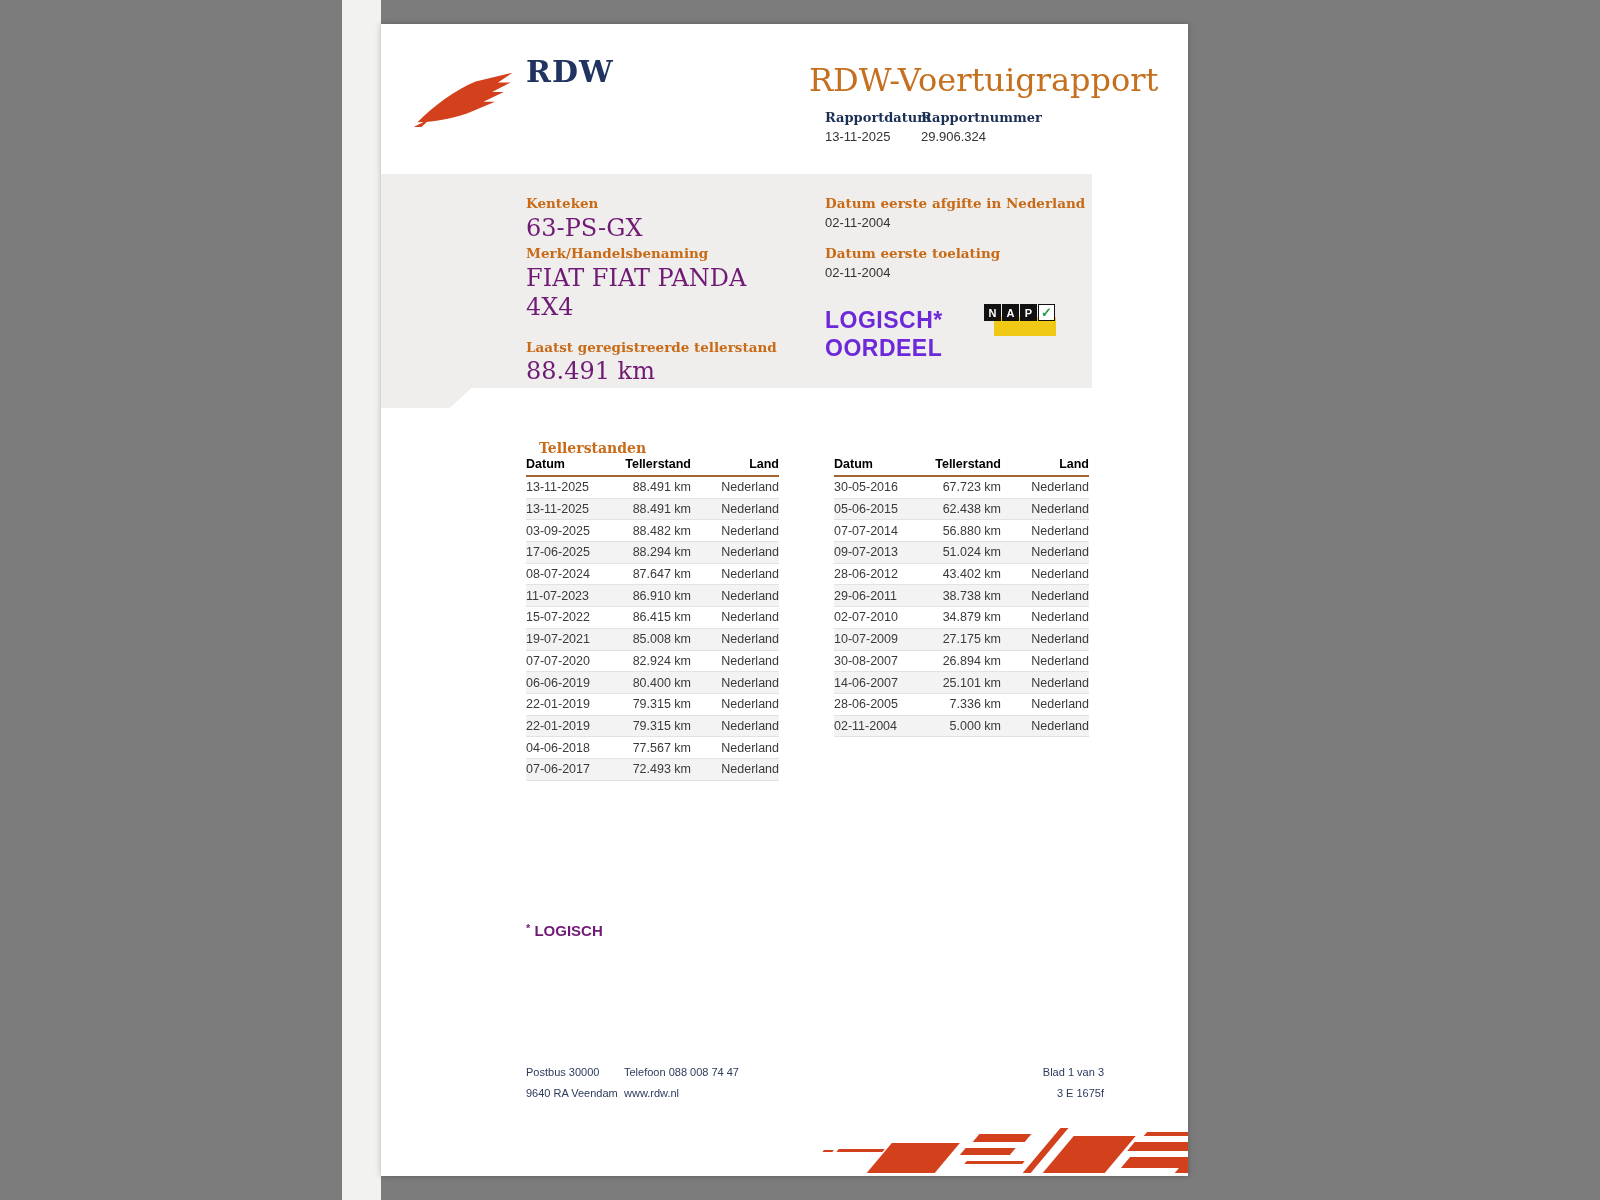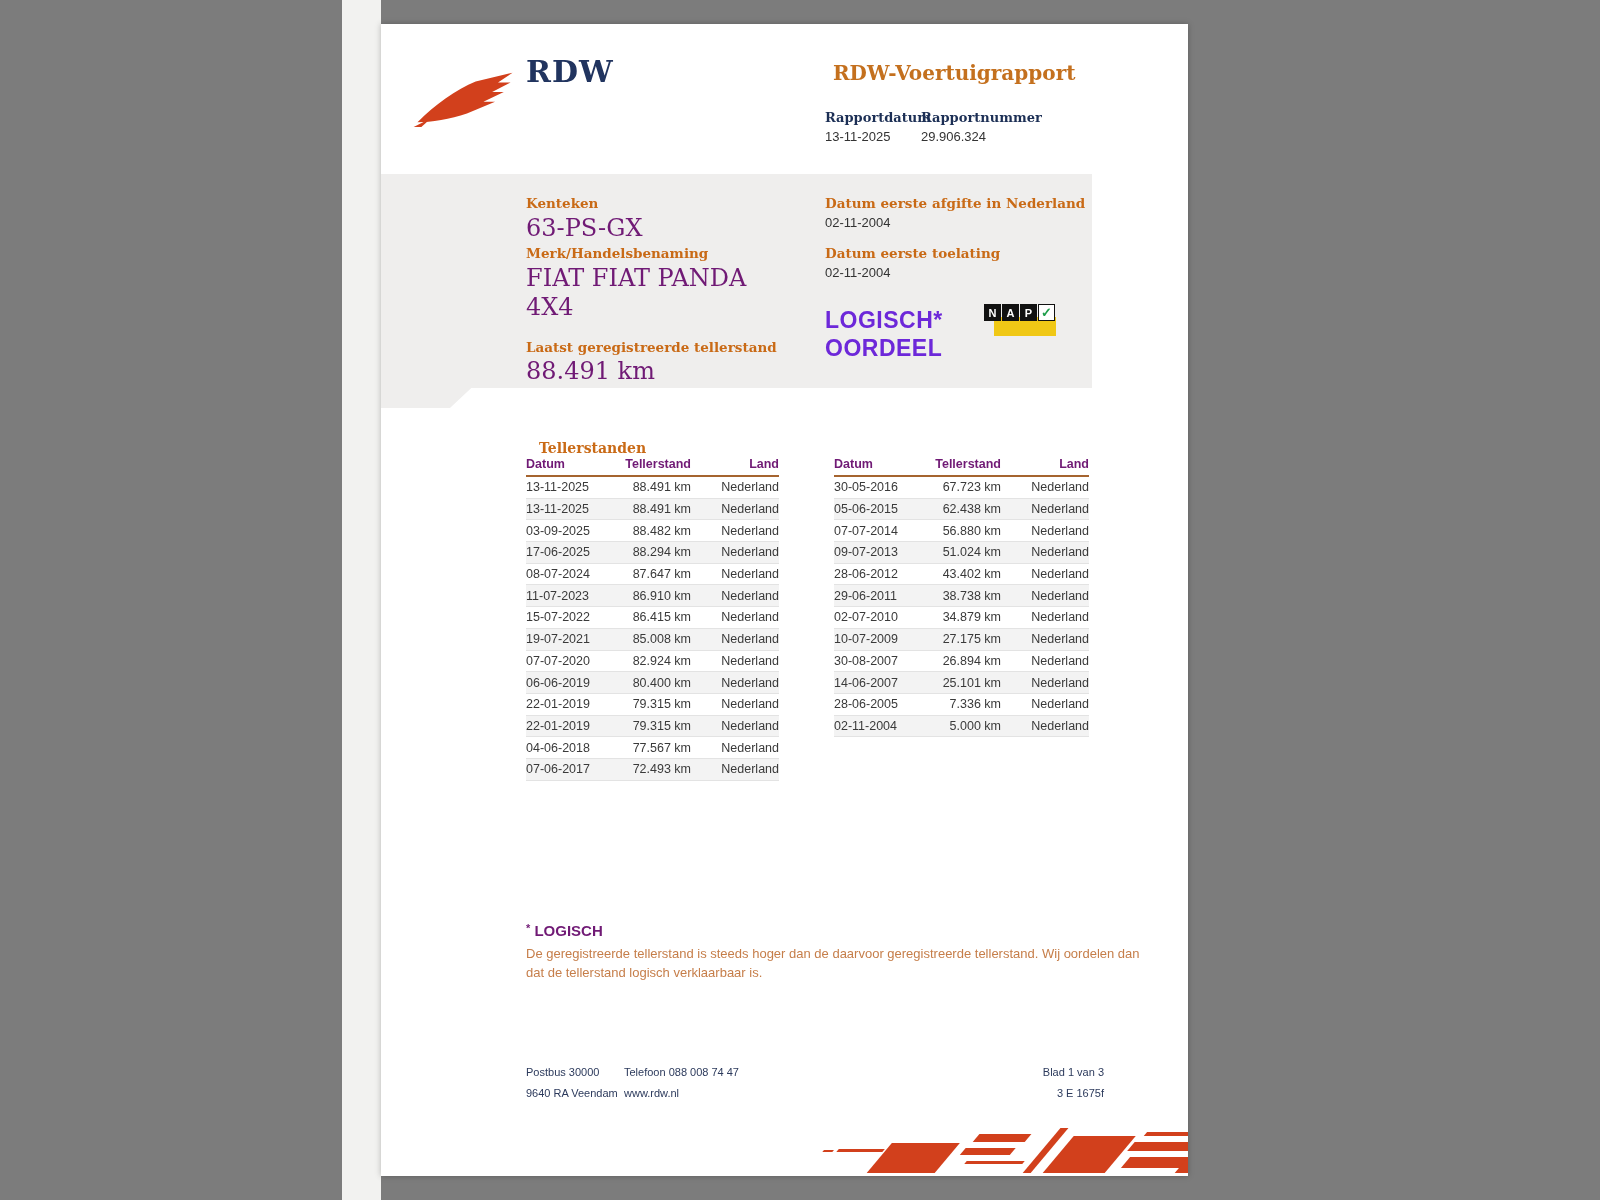--- a/index.html
+++ b/index.html
@@ -20,23 +20,23 @@
     box-shadow:0 0 6px rgba(0,0,0,0.25);
   }
   
   .logo-wing { position:absolute; left:30px; top:40px; width:108px; height:64px; }
   .logo-text {
     position:absolute; left:145px; top:30px;
     font-family:"DejaVu Serif", serif; font-weight:bold;
     font-size:30px; color:#21345f; letter-spacing:1px;
   }
   .doc-title {
-    position:absolute; left:452px; top:37px;
-    font-family:"DejaVu Serif", serif; font-weight:700;
-    font-size:20px; color:#c4701e;
+    position:absolute; left:428px; top:37px;
+    font-family:"DejaVu Serif", serif; font-weight:400;
+    font-size:32px; color:#c4701e;
   }
   .meta-label {
     position:absolute; font-family:"DejaVu Serif", serif; font-weight:bold;
     font-size:13px; color:#1c2f55;
   }
   .meta-value { position:absolute; font-size:13px; color:#333333; }
   .lbl-rapportdatum { left:444px; top:86px; }
   .val-rapportdatum { left:444px; top:105px; }
   .lbl-rapportnummer { left:540px; top:86px; }
   .val-rapportnummer { left:540px; top:105px; }
@@ -82,21 +82,21 @@
   
   .section-title {
     position:absolute; left:158px; top:416px;
     font-family:"DejaVu Serif", serif; font-weight:bold;
     font-size:14px; color:#c96a16;
   }
   .odotable { position:absolute; top:433px; font-size:12.5px; color:#3a3a3a; }
   .odotable.left  { left:145px; width:253px; }
   .odotable.right { left:453px; width:255px; }
   .thead {
-    display:flex; font-weight:bold; color:#701a75;
+    display:flex; font-weight:bold; color:#000000;
     padding-bottom:3px; border-bottom:2px solid #a5642f; height:20px;
   }
   .trow { display:flex; height:21.7px; align-items:center; border-bottom:1px solid #e3e3e3; }
   .trow:nth-child(even) { background:#f3f3f3; }
   .c1 { width:92px; text-align:left; }
   .c2 { flex:1; text-align:right; padding-right:8px; }
   .c3 { width:80px; text-align:right; }
   
   .footnote { position:absolute; left:145px; top:898px; width:660px; }
   .fn-title { font-size:15px; font-weight:bold; color:#701a75; }
@@ -311,24 +311,20 @@
         <div class="trow">
           <span class="c1">02-11-2004</span>
           <span class="c2">5.000 km</span>
           <span class="c3">Nederland</span>
         </div>
       </div>
   </div>
 
   <div class="footnote">
     <div class="fn-title"><span class="fn-ast">*</span> <span>LOGISCH</span></div>
-    <div class="fn-body">
-      <div>De geregistreerde tellerstand is steeds hoger dan de daarvoor geregistreerde tellerstand. Wij oordelen dan</div>
-      <div>dat de tellerstand logisch verklaarbaar is.</div>
-    </div>
   </div>
 
   <div class="footer-item f-addr1">Postbus 30000</div>
   <div class="footer-item f-addr2">9640 RA Veendam</div>
   <div class="footer-item f-phone">Telefoon 088 008 74 47</div>
   <div class="footer-item f-web">www.rdw.nl</div>
   <div class="footer-item f-page">Blad 1 van 3</div>
   <div class="footer-item f-code">3 E 1675f</div>
 
   <svg class="bottom-art" viewBox="0 0 380 60">

